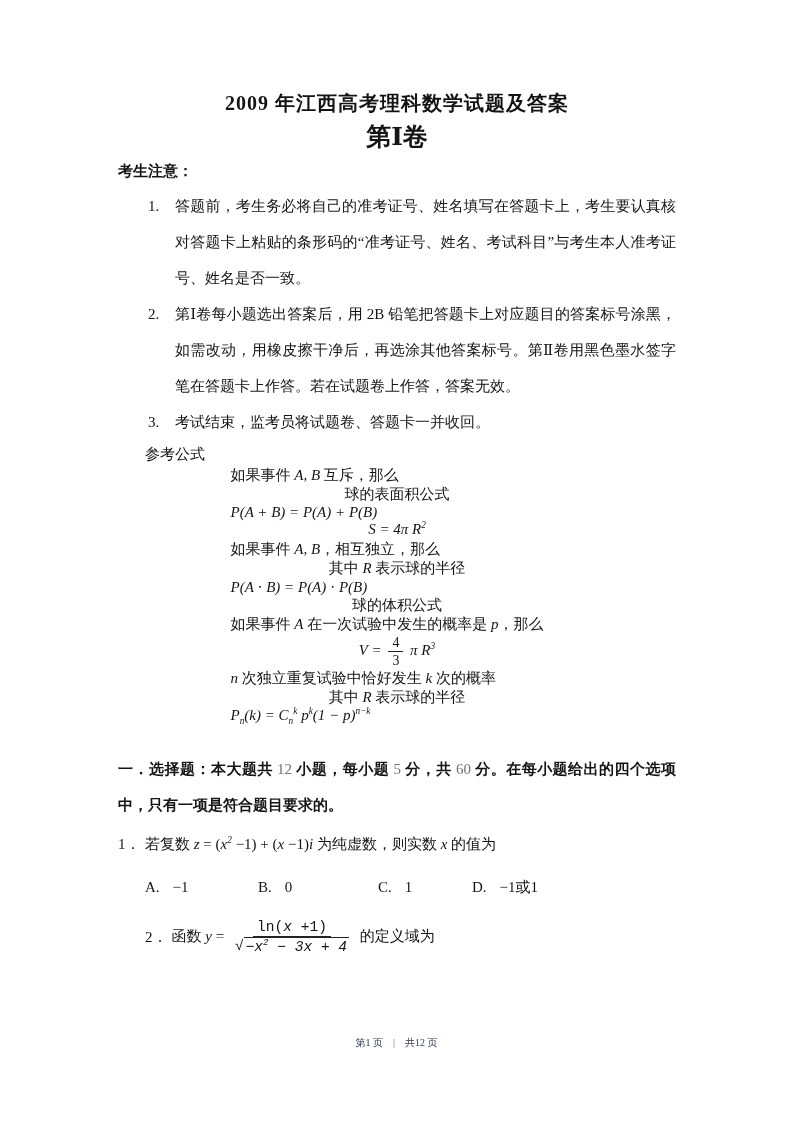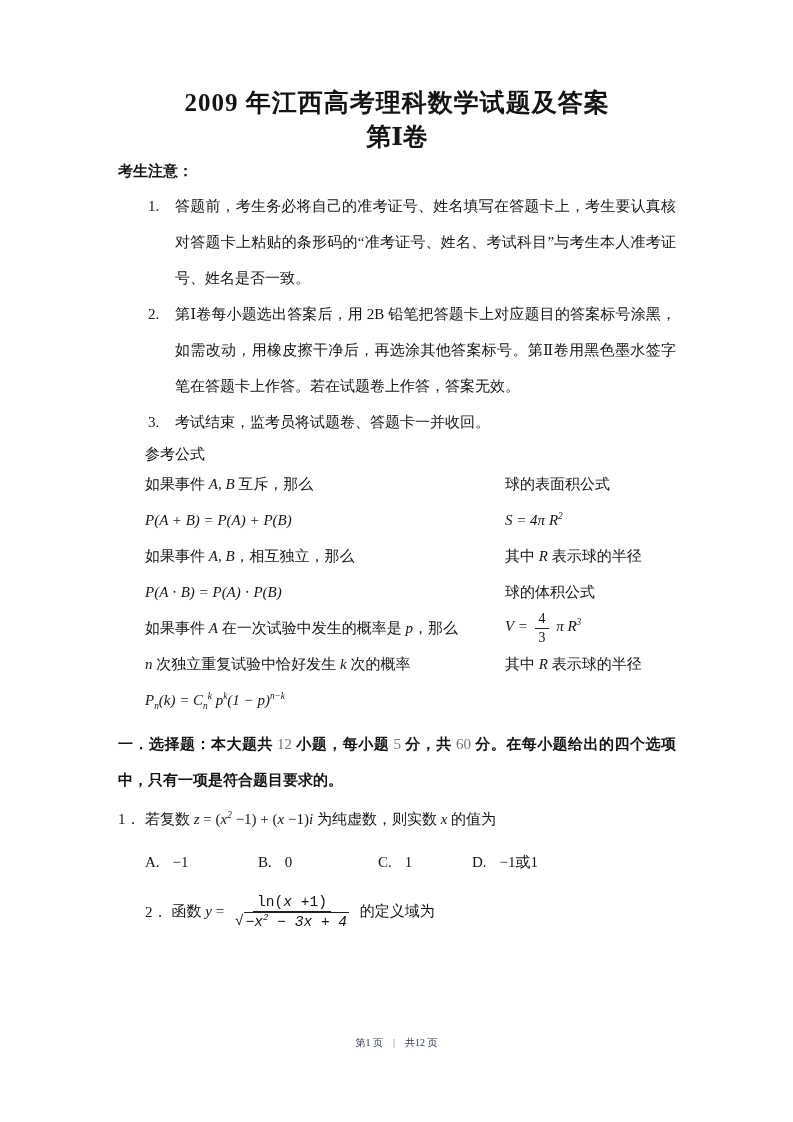--- a/index.html
+++ b/index.html
@@ -2,29 +2,29 @@
 <html><head>
 <meta charset="utf-8">
 <style>
   html,body { margin:0; padding:0; background:#ffffff; }
   .page {
     position:relative; width:793px; height:1122px; overflow:hidden;
     background:#ffffff; color:#141414;
     font-family:"Liberation Serif","DejaVu Serif",serif;
   }
   .content { padding:88px 117px 0 118px; font-size:15px; }
-  .title { font-size:25px; font-weight:700; text-align:center; line-height:30px; letter-spacing:1px; }
+  .title { font-size:20px; font-weight:700; text-align:center; line-height:30px; letter-spacing:1px; }
   .intro { margin-top:10px; line-height:37px; text-indent:2em; text-align:justify; }
   .part-heading { margin-top:4px; font-size:25px; font-weight:700; text-align:center; line-height:30px; }
   .notice-heading { margin-top:8px; font-weight:700; line-height:22px; }
   .notice-list { margin-top:6px; }
   .notice-item { position:relative; padding-left:57px; line-height:36px; text-align:justify; }
   .notice-no { position:absolute; left:30px; top:0; }
   .formulas-heading { margin-top:2px; line-height:24px; padding-left:27px; }
-  .formula-row { display:flex; min-height:36px; align-items:center; }
+  .formula-row { display:flex; min-height:36px; align-items:center;flex-direction:column; }
   .f-left { width:387px; padding-left:27px; box-sizing:border-box; }
   .f-right { flex:1; }
   .it { font-style:italic; }
   .num { font-weight:400; color:#737373; }
   sup, sub { font-size:0.62em; font-style:italic; line-height:0; }
   .frac { display:inline-flex; flex-direction:column; align-items:center; vertical-align:middle; line-height:1.25; font-size:0.92em; margin:0 3px; text-align:center; }
   .fr-num { padding:0 4px; border-bottom:1.5px solid #222; }
   .fr-den { padding:0 4px; }
   .rad { display:inline-flex; align-items:flex-start; }
   .rad-sign { font-style:normal; }

